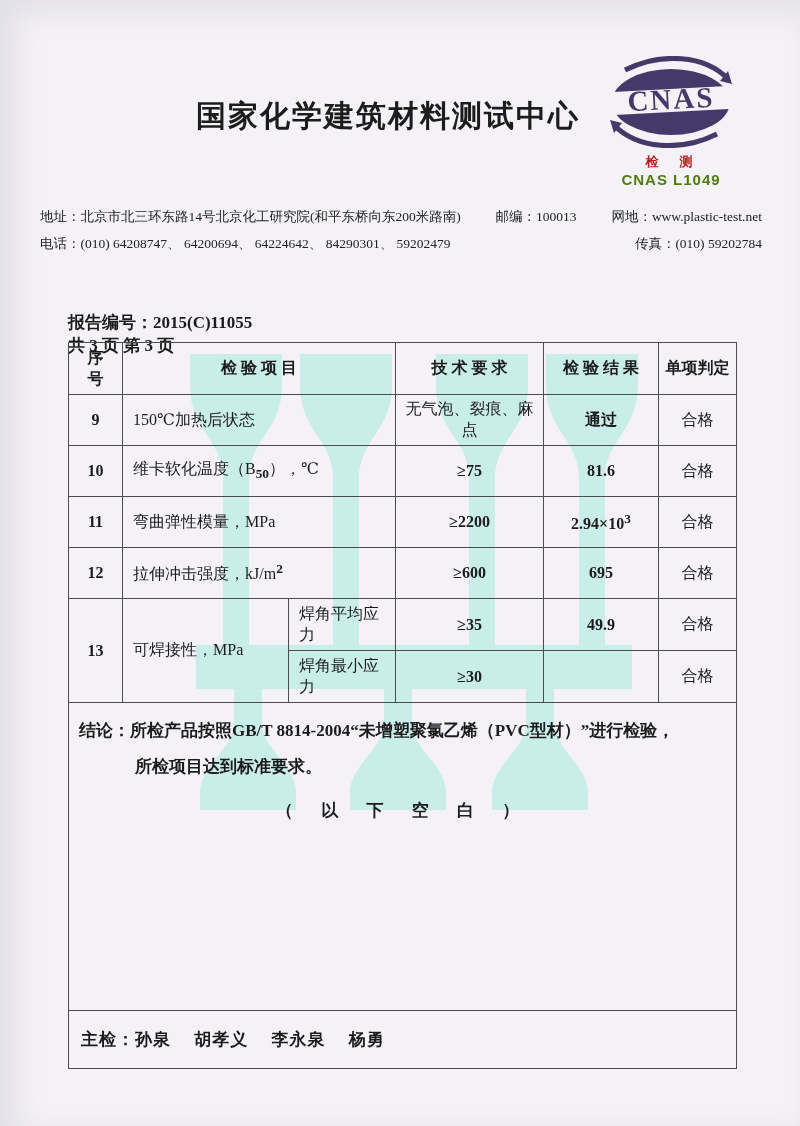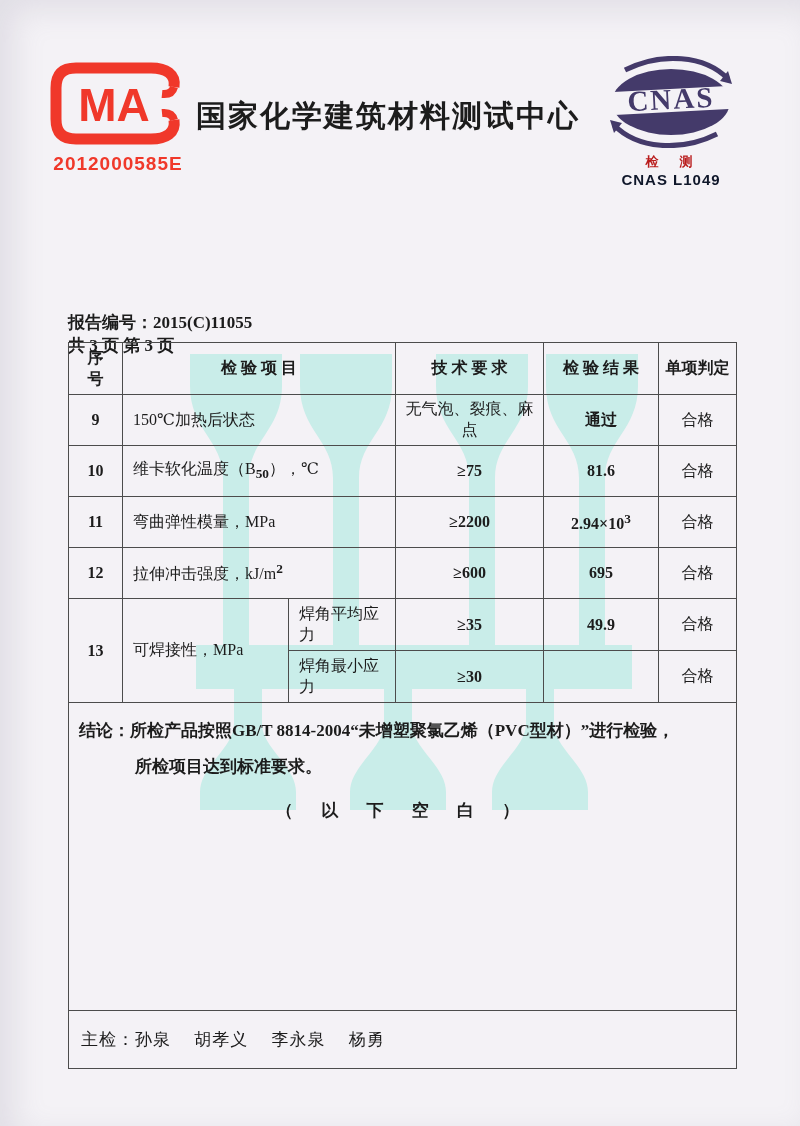--- a/index.html
+++ b/index.html
@@ -16,21 +16,21 @@
   }
   
   .cma-block{position:absolute;left:42px;top:62px;width:152px;text-align:center;}
   .cma-code{margin-top:3px;font-family:"Liberation Sans","DejaVu Sans",sans-serif;
     font-weight:bold;font-size:19px;color:#f0382a;letter-spacing:1px;}
   .org-block{position:absolute;left:176px;top:96px;width:424px;text-align:center;}
   .org-name{font-size:30px;font-weight:bold;letter-spacing:2px;white-space:nowrap;}
   .org-dept{margin-top:22px;font-size:21px;font-weight:bold;letter-spacing:1px;}
   .cnas-block{position:absolute;left:596px;top:56px;width:150px;text-align:center;}
   .cnas-type{font-size:13px;font-weight:bold;color:#b91c1c;letter-spacing:4px;margin-top:1px;}
-  .cnas-code{font-size:15px;font-weight:bold;color:#0f172a;letter-spacing:1px;
+  .cnas-code{font-size:15px;font-weight:bold;color:#4d7c0f;letter-spacing:1px;
     font-family:"Liberation Sans","DejaVu Sans",sans-serif;}
   
   .contact{position:absolute;left:40px;top:203px;width:722px;font-size:13.5px;color:#222;}
   .contact-line{display:flex;justify-content:space-between;line-height:27px;white-space:nowrap;}
   
   .report-title{position:absolute;top:258px;left:0;width:100%;text-align:center;
     font-size:31px;font-weight:bold;letter-spacing:14px;text-indent:14px;}
   .report-meta{position:absolute;top:311px;left:68px;width:668px;display:flex;
     justify-content:space-between;font-size:17px;font-weight:bold;flex-direction:column;}
   
@@ -42,36 +42,27 @@
     padding:0 5px;overflow:hidden;}
   table.report th{font-weight:bold;}
   .cell-item{text-align:left !important;padding-left:10px !important;}
   .num{font-weight:bold;}
   tr.h52{height:52px;} tr.h51{height:51px;}
   .concl-cell{height:297px;vertical-align:top;text-align:left !important;
     padding:10px 8px 0 10px !important;font-size:17px;font-weight:bold;line-height:36px;}
   .concl-line2{padding-left:56px;}
   .blank-note{text-align:center;letter-spacing:12px;margin-top:8px;}
   .footer-cell{height:57px;text-align:left !important;padding-left:12px !important;
-    font-size:17px;font-weight:normal;letter-spacing:1px;}
+    font-size:17px;font-weight:bold;letter-spacing:1px;}
 </style>
 </head>
 <body>
 
 <div class="page">
 
-  <div class="cma-block">
-    <svg width="136" height="84" viewBox="0 0 136 84">
-      <path d="M 124,25 C 126,12 116,6 101,6 L 26,6 C 12,6 6,13 6,26 L 6,57 C 6,70 12,77 26,77 L 101,77 C 116,77 126,71 124,58" fill="none" stroke="#f0382a" stroke-width="11"></path>
-      <path d="M 124,25 Q 122,33 112,32" fill="none" stroke="#f0382a" stroke-width="8"></path>
-      <path d="M 124,58 Q 122,50 112,51" fill="none" stroke="#f0382a" stroke-width="8"></path>
-      <text x="64" y="59" text-anchor="middle" font-size="46" font-weight="bold" font-family="Liberation Sans, DejaVu Sans, sans-serif" fill="#f0382a">MA</text>
-    </svg>
-    <div class="cma-code">2012000585E</div>
-  </div>
 
   <div class="org-block">
     <div class="org-name">国家化学建筑材料测试中心</div>
   </div>
 
   <div class="cnas-block">
     <svg width="140" height="92" viewBox="0 0 140 92">
       <ellipse cx="70" cy="46" rx="59" ry="33" fill="#443a6a"></ellipse>
       <path d="M 24,14 C 60,-4 104,-1 127,23" fill="none" stroke="#443a6a" stroke-width="5"></path>
       <polygon points="131,28 119,25 127,15" fill="#443a6a"></polygon>
@@ -79,20 +70,31 @@
       <polygon points="9,64 21,67 13,77" fill="#443a6a"></polygon>
       <g transform="rotate(-3 70 46)">
         <rect x="8" y="33" width="124" height="23" fill="#f4f2f6"></rect>
         <text x="70" y="53" text-anchor="middle" font-size="29" font-weight="bold" font-family="Liberation Serif, DejaVu Serif, serif" letter-spacing="2" fill="#443a6a">CNAS</text>
       </g>
     </svg>
     <div class="cnas-type">检　测</div>
     <div class="cnas-code">CNAS L1049</div>
   </div>
 
+  <div class="contact">
+    <div class="contact-line">
+      <span>地址：北京市北三环东路14号北京化工研究院(和平东桥向东200米路南)</span>
+      <span>邮编：100013</span>
+      <span>网地：www.plastic-test.net</span>
+    </div>
+    <div class="contact-line">
+      <span>电话：(010) 64208747、 64200694、 64224642、 84290301、 59202479</span>
+      <span>传真：(010) 59202784</span>
+    </div>
+  </div>
 
 
   <div class="report-meta">
     <span>
       <span>报告编号：</span><span class="num">2015(C)11055</span>
     </span>
     <span>共 3 页 第 3 页</span>
   </div>
 
   <svg class="watermark" width="452" height="462" viewBox="0 0 452 462">

